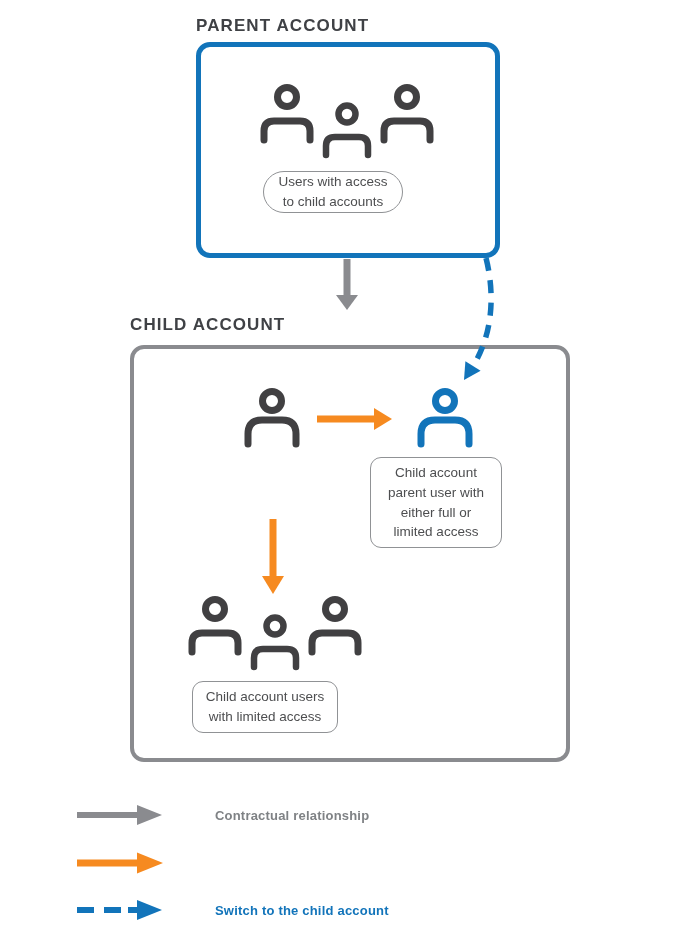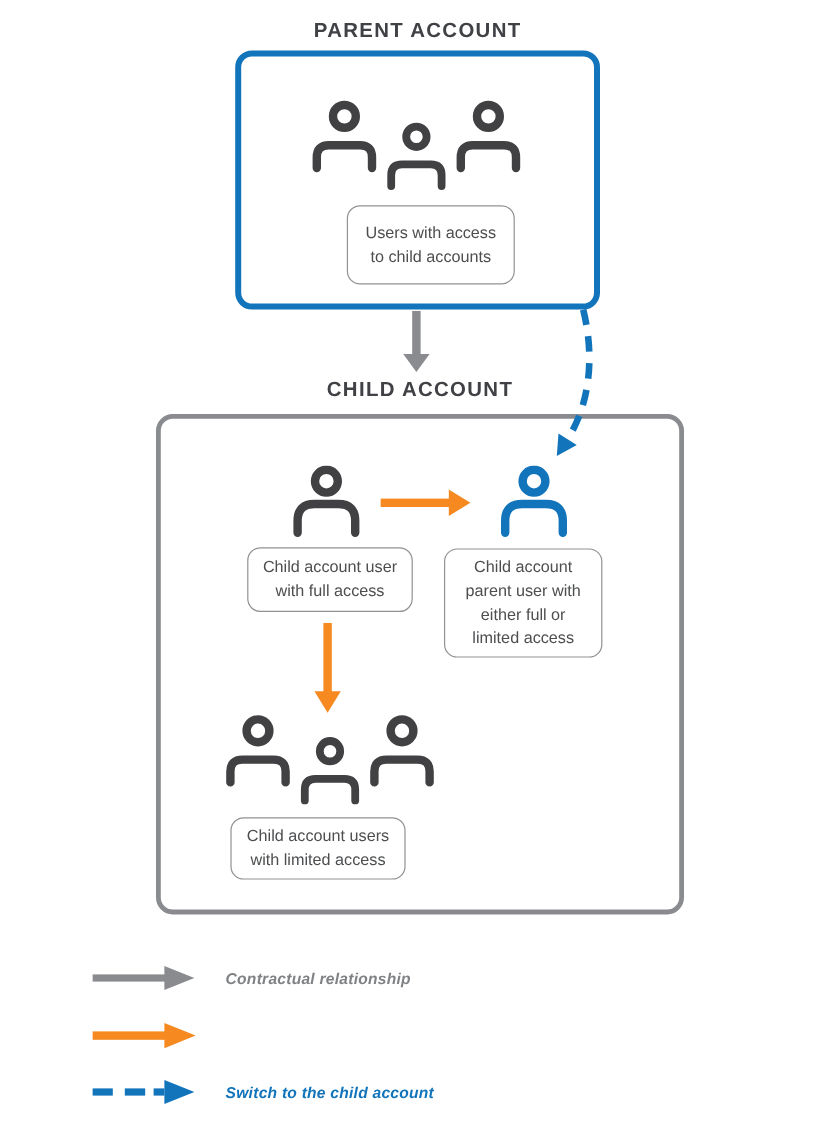--- a/index.html
+++ b/index.html
@@ -8,21 +8,21 @@
     width: 694px;
     height: 938px;
     background: #ffffff;
     font-family: "Liberation Sans", "DejaVu Sans", sans-serif;
     overflow: hidden;
   }
   .abs { position: absolute; }
 
   .section-title {
     position: absolute;
-    text-align: center;
+    text-align: left;
     font-size: 17px;
     font-weight: 700;
     letter-spacing: 1.1px;
     color: #3f4145;
   }
   .parent-title { left: 196px; top: 16px; width: 304px; }
   .child-title  { left: 130px; top: 315px; width: 440px; }
 
   .parent-box {
     position: absolute;
@@ -52,33 +52,32 @@
     display: flex;
     align-items: center;
     justify-content: center;
     text-align: center;
     font-size: 13.5px;
     line-height: 1.5;
     color: #4d4e50;
     white-space: pre-line;
     padding: 4px 6px;
   }
-  .callout-parent-users   { left: 289px; top: 171px; width: 140px; height: 66px; }
+  .callout-parent-users   { left: 263px; top: 171px; width: 140px; height: 42px; border-radius: 22px; }
   .callout-full-access    { left: 206px; top: 456px; width: 138px; height: 54px; }
   .callout-parent-user    { left: 370px; top: 457px; width: 132px; height: 91px; line-height: 1.45; }
   .callout-limited-access { left: 192px; top: 681px; width: 146px; height: 52px; }
 
   .legend-row {
     position: absolute;
     left: 77px;
     display: flex;
     align-items: center;
-    gap: 25px;
+    gap: 52px;
     height: 26px;
-    font-style: italic;
   }
   .legend-label { font-size: 13px; font-weight: 700; letter-spacing: 0.2px; white-space: nowrap; }
   .legend-gray   { color: #7f8285; }
   .legend-orange { color: #f68a20; }
   .legend-blue   { color: #1274ba; }
 </style>
 </head>
 <body>
 
 <div class="canvas">
@@ -127,22 +126,20 @@
     <polygon points="57,2 75,13 57,24" fill="#f68a20"></polygon>
   </svg>
 
   <svg class="abs" style="left:413px; top:388px;" width="64" height="60" viewBox="0 0 64 60">
     <g fill="none" stroke="#1274ba" stroke-linecap="round" stroke-width="7">
       <circle cx="32" cy="13" r="9.5"></circle>
       <path d="M 8 56 V 46 Q 8 32 22 32 H 42 Q 56 32 56 46 V 56"></path>
     </g>
   </svg>
 
-  <div class="callout callout-full-access">Child account user
-with full access</div>
 
   <div class="callout callout-parent-user">Child account
 parent user with
 either full or
 limited access</div>
 
   <svg class="abs" style="left:260px; top:519px;" width="26" height="76" viewBox="0 0 26 76">
     <rect x="9.5" y="0" width="7" height="58" fill="#f68a20"></rect>
     <polygon points="2,57 24,57 13,75" fill="#f68a20"></polygon>
   </svg>

